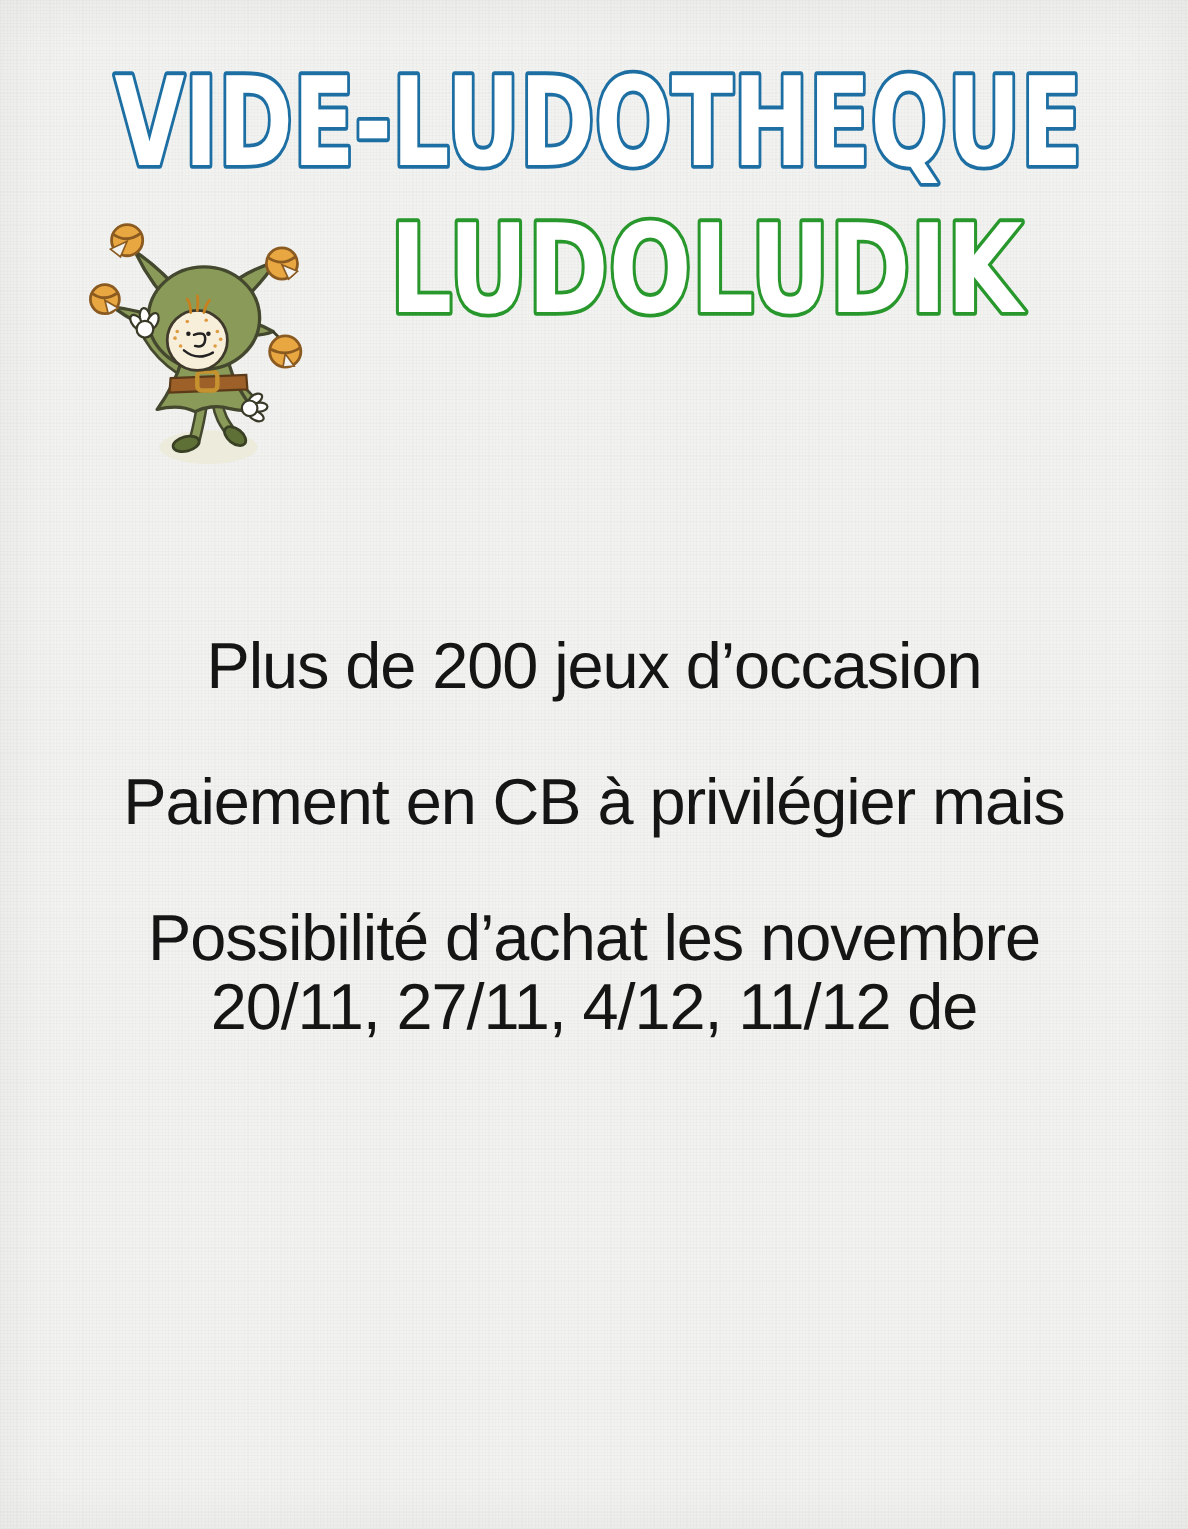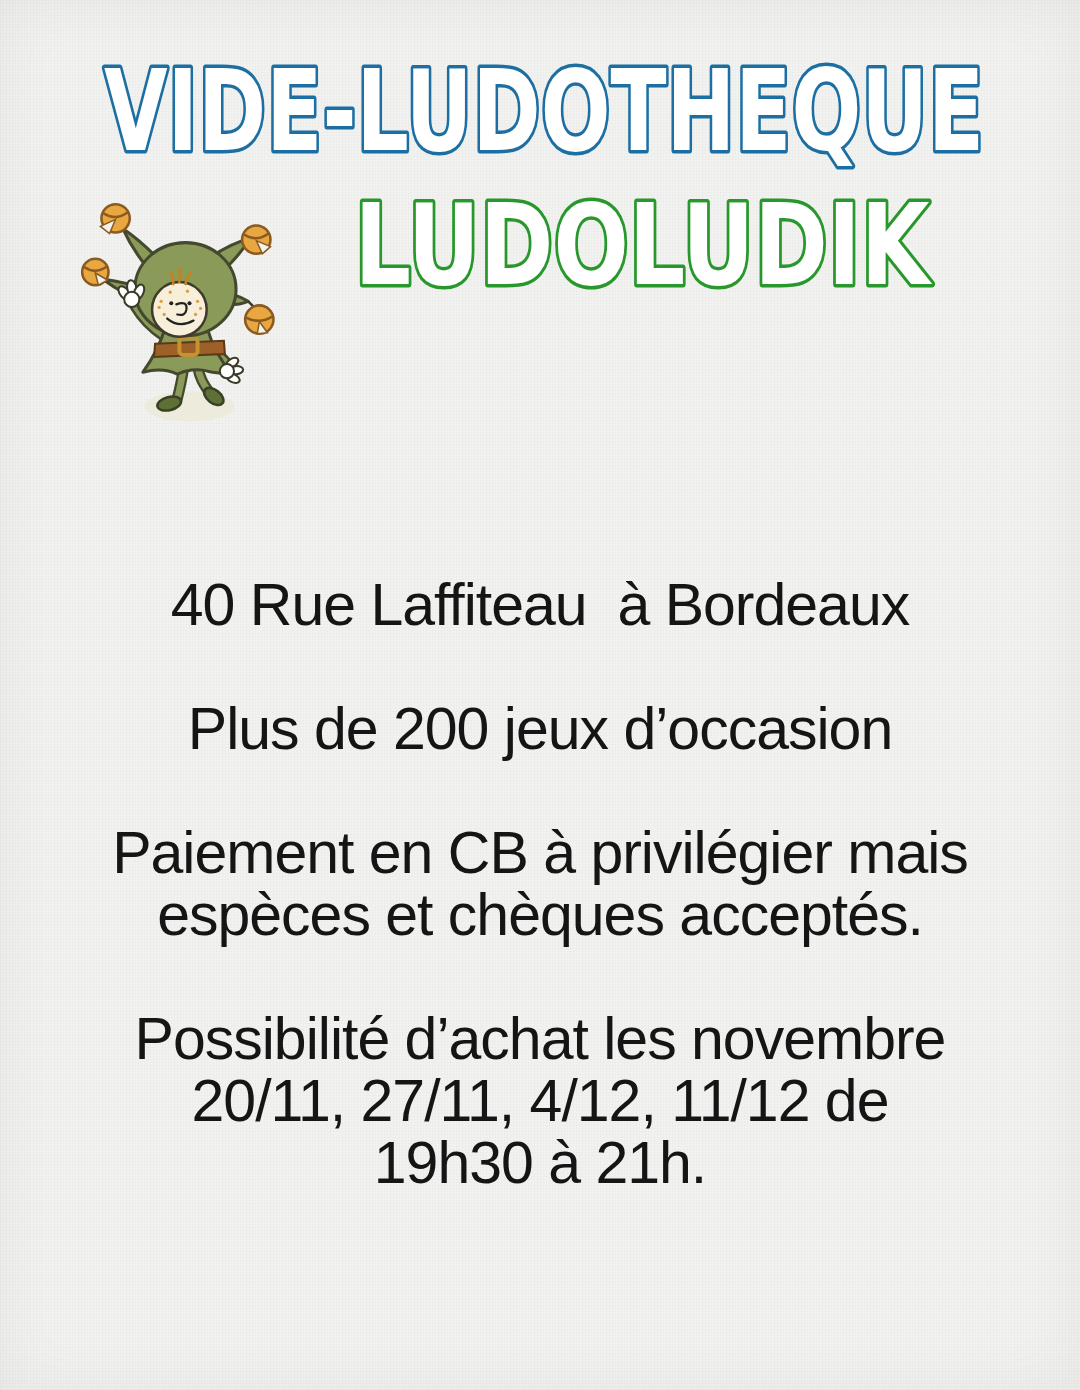--- a/index.html
+++ b/index.html
@@ -159,32 +159,29 @@
       <ellipse cx="158" cy="169" rx="4" ry="7" transform="rotate(55 158 169)"></ellipse>
       <ellipse cx="162" cy="176" rx="4" ry="7" transform="rotate(85 162 176)"></ellipse>
       <ellipse cx="159" cy="184" rx="4" ry="7" transform="rotate(115 159 184)"></ellipse>
       <circle cx="153" cy="177" r="7"></circle>
     </g>
   </svg>
 
   <div class="body-text">
     <p>
       </p>
-      <div class="line">40 Rue Laffiteau  à Bordeaux</div>
     <p></p>
     <p>
       </p>
       <div class="line">Plus de 200 jeux d’occasion</div>
     <p></p>
     <p>
       </p>
       <div class="line">Paiement en CB à privilégier mais</div>
-      <div class="line">espèces et chèques acceptés.</div>
     <p></p>
     <p>
       </p>
       <div class="line">Possibilité d’achat les novembre</div>
       <div class="line">20/11, 27/11, 4/12, 11/12 de</div>
-      <div class="line">19h30 à 21h.</div>
     <p></p>
   </div>
 
 </div>
 
 </body></html>

